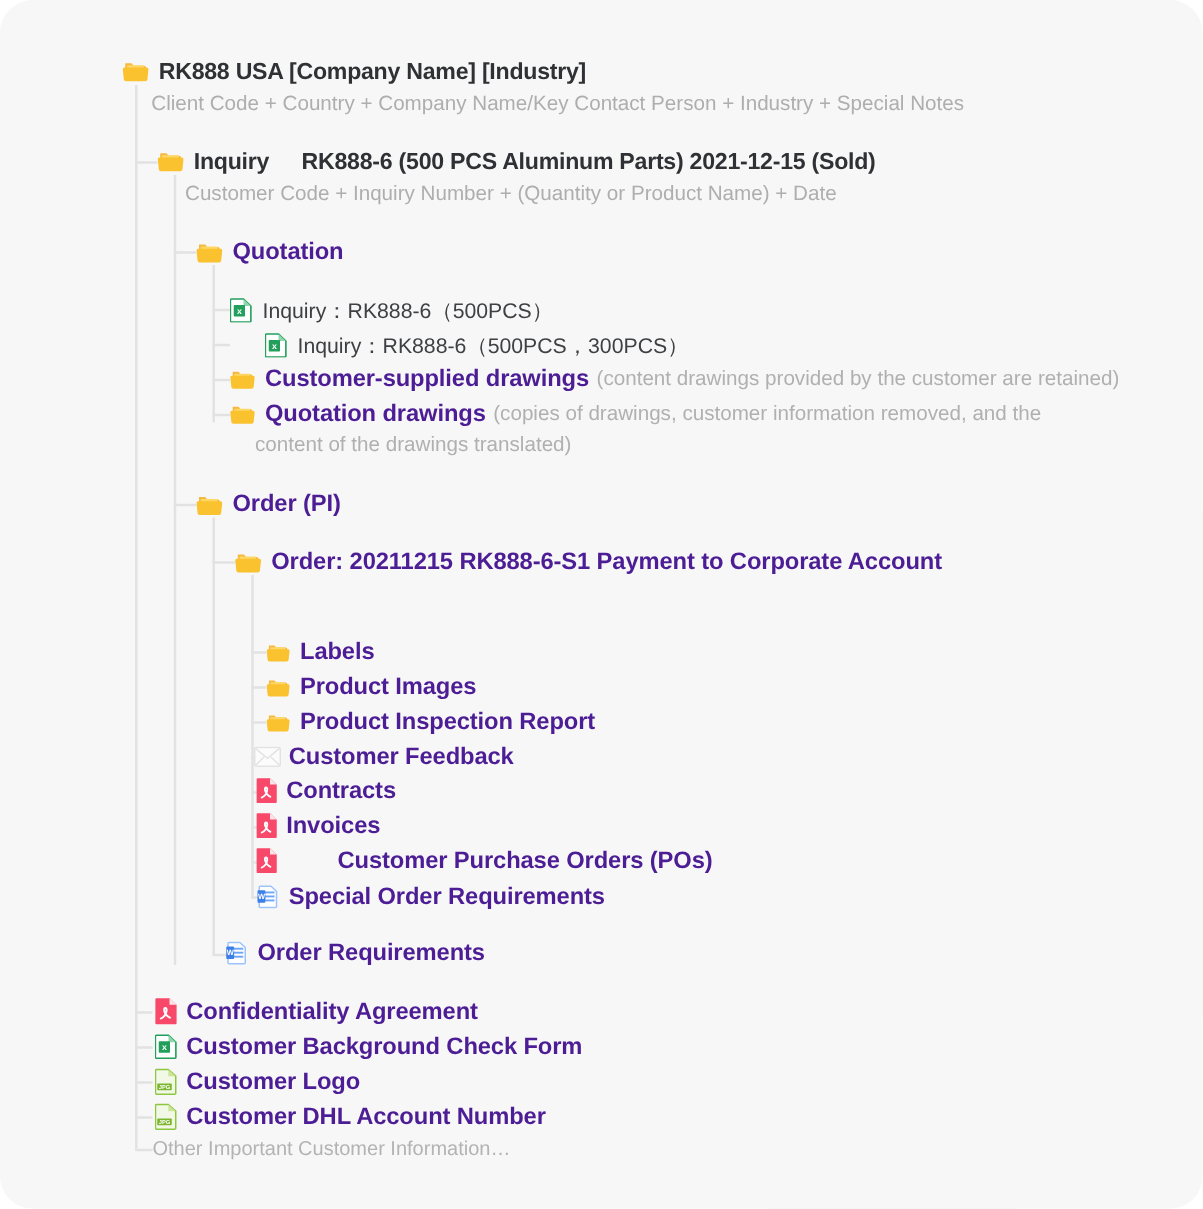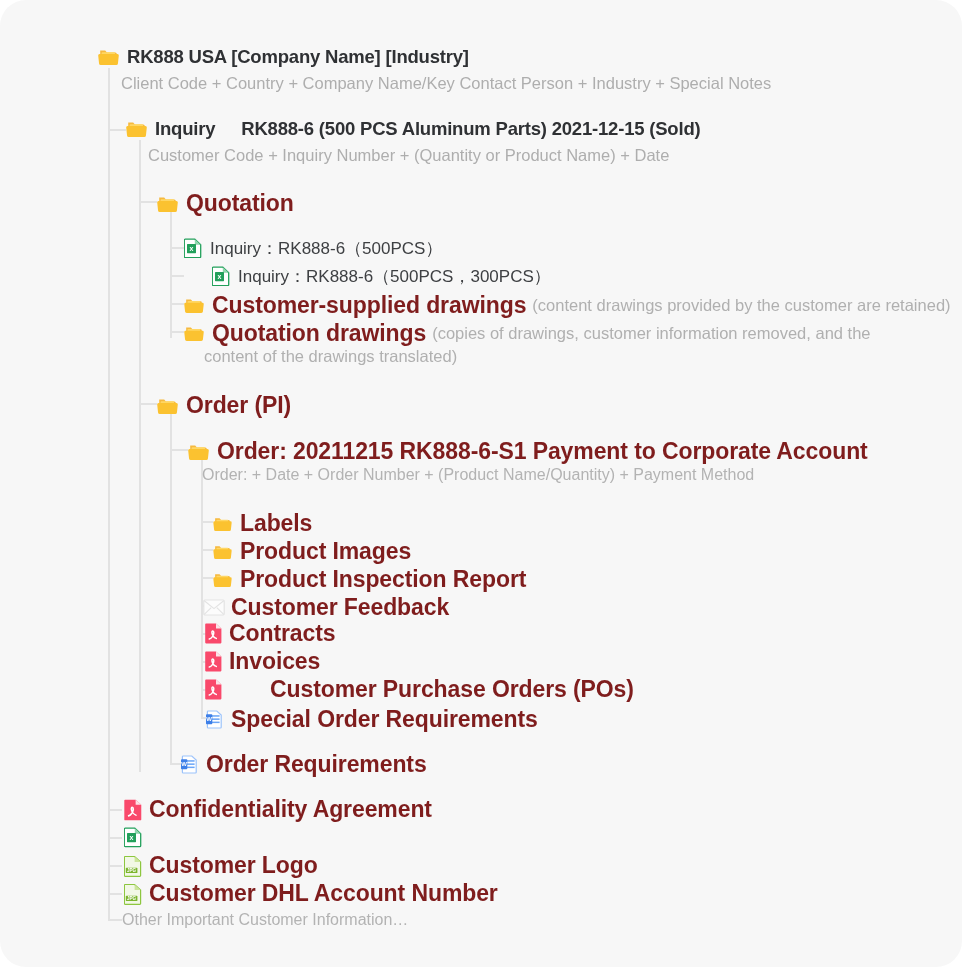--- a/index.html
+++ b/index.html
@@ -36,22 +36,22 @@
     align-items: center;
     white-space: nowrap;
     line-height: 1;
   }
   .label {
     display: inline-block;
     vertical-align: middle;
   }
   .t-bold {
     font-weight: bold;
-    color: #7f1d1d;
-    font-size: 23px;
+    color: #4c1d95;
+    font-size: 19px;
     letter-spacing: -0.1px;
   }
   .t-bold-lg {
     font-weight: bold;
     color: #2f3134;
     font-size: 18.5px;
     letter-spacing: -0.2px;
   }
   .t-plain {
     font-weight: normal;
@@ -249,23 +249,20 @@
     <div class="row" style="left:188px; top:440px;">
       <span class="ico">
         <svg width="21" height="18" viewBox="0 0 21 18">
           <path d="M2.2 2.6h5.0l1.7 2.0h8.4a1.5 1.5 0 0 1 1.5 1.5v1.0H2.2z" fill="#f6b93f"></path>
           <rect x="3.6" y="4.2" width="13.4" height="2.6" rx="0.8" fill="#ffd764"></rect>
           <path d="M1.6 6.0h17.8a1.4 1.4 0 0 1 1.4 1.55l-0.85 7.9a1.7 1.7 0 0 1-1.7 1.55H2.75a1.7 1.7 0 0 1-1.7-1.55L0.2 7.55A1.4 1.4 0 0 1 1.6 6.0z" fill="#fbc230"></path>
         </svg>
       </span>
       <span class="label t-bold">Order: 20211215 RK888-6-S1 Payment to Corporate Account</span>
     </div>
-    <div class="row" style="left:202px; top:467px;">
-      <span class="label t-muted-sm">Order: + Date + Order Number + (Product Name/Quantity) + Payment Method</span>
-    </div>
 
     <div class="row" style="left:213px; top:512px;">
       <span class="ico">
         <svg width="19" height="16" viewBox="0 0 21 18">
           <path d="M2.2 2.6h5.0l1.7 2.0h8.4a1.5 1.5 0 0 1 1.5 1.5v1.0H2.2z" fill="#f6b93f"></path>
           <rect x="3.6" y="4.2" width="13.4" height="2.6" rx="0.8" fill="#ffd764"></rect>
           <path d="M1.6 6.0h17.8a1.4 1.4 0 0 1 1.4 1.55l-0.85 7.9a1.7 1.7 0 0 1-1.7 1.55H2.75a1.7 1.7 0 0 1-1.7-1.55L0.2 7.55A1.4 1.4 0 0 1 1.6 6.0z" fill="#fbc230"></path>
         </svg>
       </span>
       <span class="label t-bold">Labels</span>
@@ -374,20 +371,21 @@
 
     <div class="row" style="left:124px; top:826px;">
       <span class="ico" style="margin-right:7px;">
         <svg width="18" height="22" viewBox="0 0 18 20">
           <path d="M1.2 1.2h9.6l5.9 5.6v11.9a0.9 0.9 0 0 1-0.9 0.9H1.2a0.9 0.9 0 0 1-0.9-0.9V2.1a0.9 0.9 0 0 1 0.9-0.9z" fill="#ffffff" stroke="#22a05b" stroke-width="1.3"></path>
           <path d="M10.8 1.2l5.9 5.6h-5.9z" fill="#8fd6ad"></path>
           <rect x="3.0" y="6.0" width="9.0" height="9.2" rx="0.6" fill="#22a05b"></rect>
           <text x="7.5" y="13.0" font-family="Liberation Sans, sans-serif" font-size="7" font-weight="bold" fill="#ffffff" text-anchor="middle">x</text>
         </svg>
       </span>
+      <span class="label t-bold">Customer Background Check Form</span>
     </div>
 
     <div class="row" style="left:124px; top:854px;">
       <span class="ico" style="margin-right:7px;">
         <svg width="18" height="22" viewBox="0 0 18 21">
           <path d="M1.2 1.0h9.4l6.0 5.4v13.6a0.8 0.8 0 0 1-0.8 0.8H1.2a0.8 0.8 0 0 1-0.8-0.8V1.8a0.8 0.8 0 0 1 0.8-0.8z" fill="#f2f8e6" stroke="#8dc63f" stroke-width="1.2"></path>
           <path d="M10.6 1.0l6.0 5.4h-6.0z" fill="#cbe59a"></path>
           <rect x="1.8" y="12.2" width="11.6" height="5.4" rx="0.7" fill="#7cb52e"></rect>
           <text x="7.6" y="16.5" font-family="Liberation Sans, sans-serif" font-size="4.6" font-weight="bold" fill="#ffffff" text-anchor="middle">JPG</text>
         </svg>

